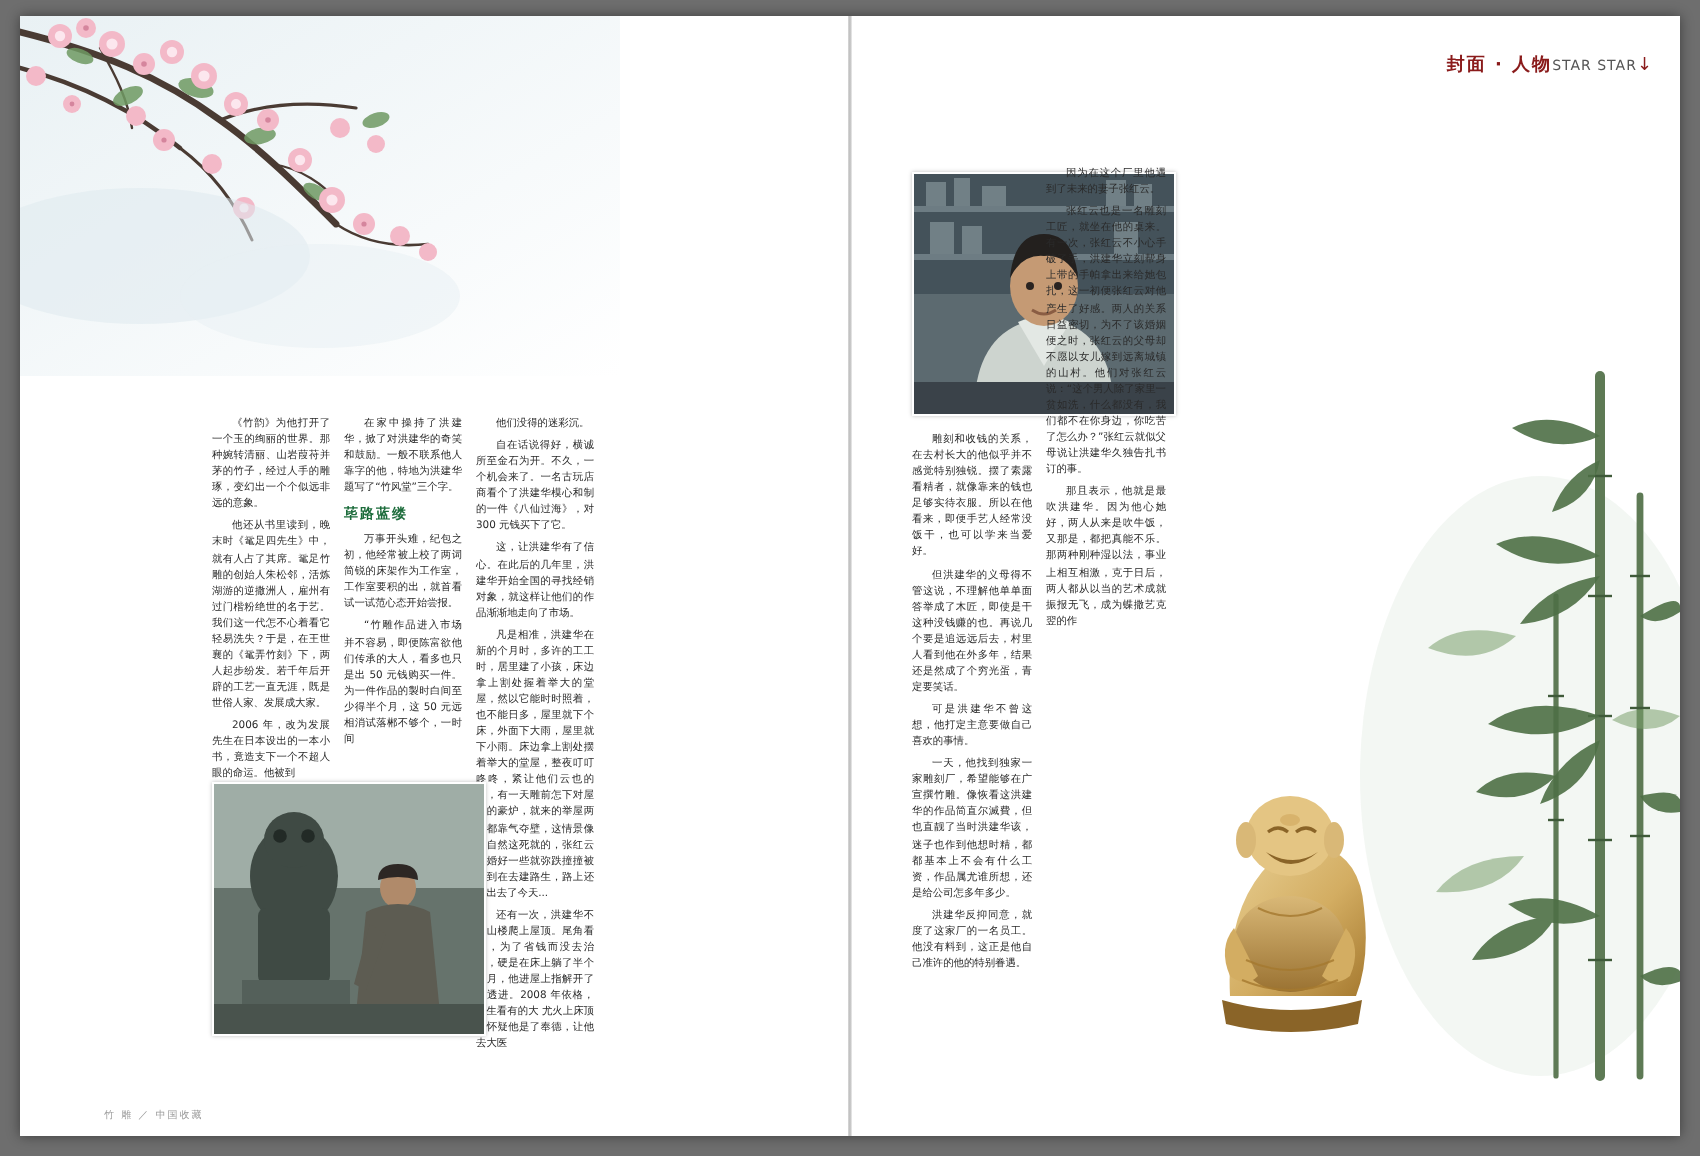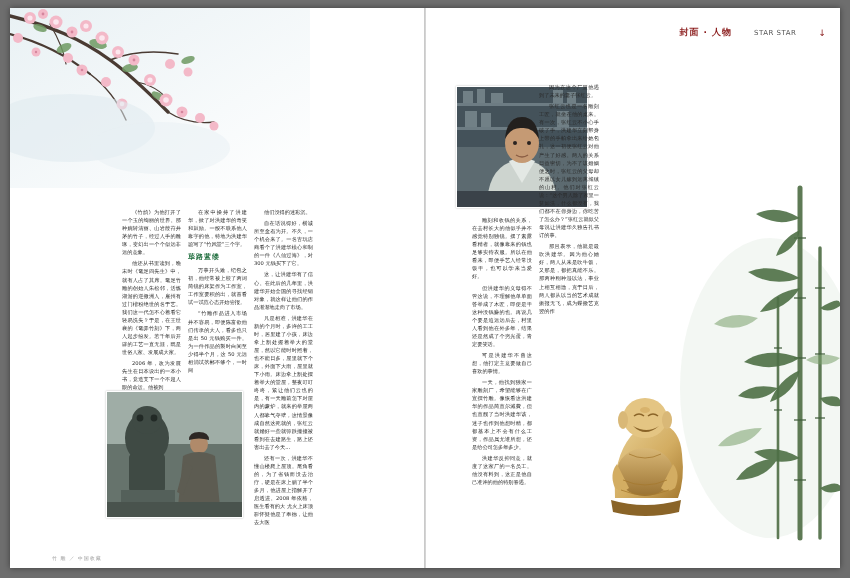--- a/index.html
+++ b/index.html
@@ -53,21 +53,21 @@
     width: 190px; height: 400px;
     pointer-events: none;
   }
   
   .rheader {
     position: absolute;
     top: 18px;
     right: 14px;
     display: flex;
     align-items: center;
-    gap: 22px;
+    gap: 0;
     font-size: 8px;
     color: #3a3a3a;
   }
   .rheader .cn {
     font-weight: bold;
     color: #8a1b1b;
     font-size: 9px;
     letter-spacing: 1px;
   }
   .rheader .en {
@@ -78,21 +78,20 @@
   .rheader .arrow { color: #8a1b1b; font-size: 9px; }
 
   
   .col {
     position: absolute;
     font-size: 5.2px;
     line-height: 1.55;
     color: #2a2a2a;
     text-align: justify;
     font-family: "DejaVu Sans", "Liberation Sans", sans-serif;
-    margin-left: 16px;
   }
   .col p {
     margin: 0 0 3px 0;
     text-indent: 10px;
   }
   .subhead {
     color: #1b6b3a;
     font-weight: bold;
     font-size: 7px;
     letter-spacing: 1px;

